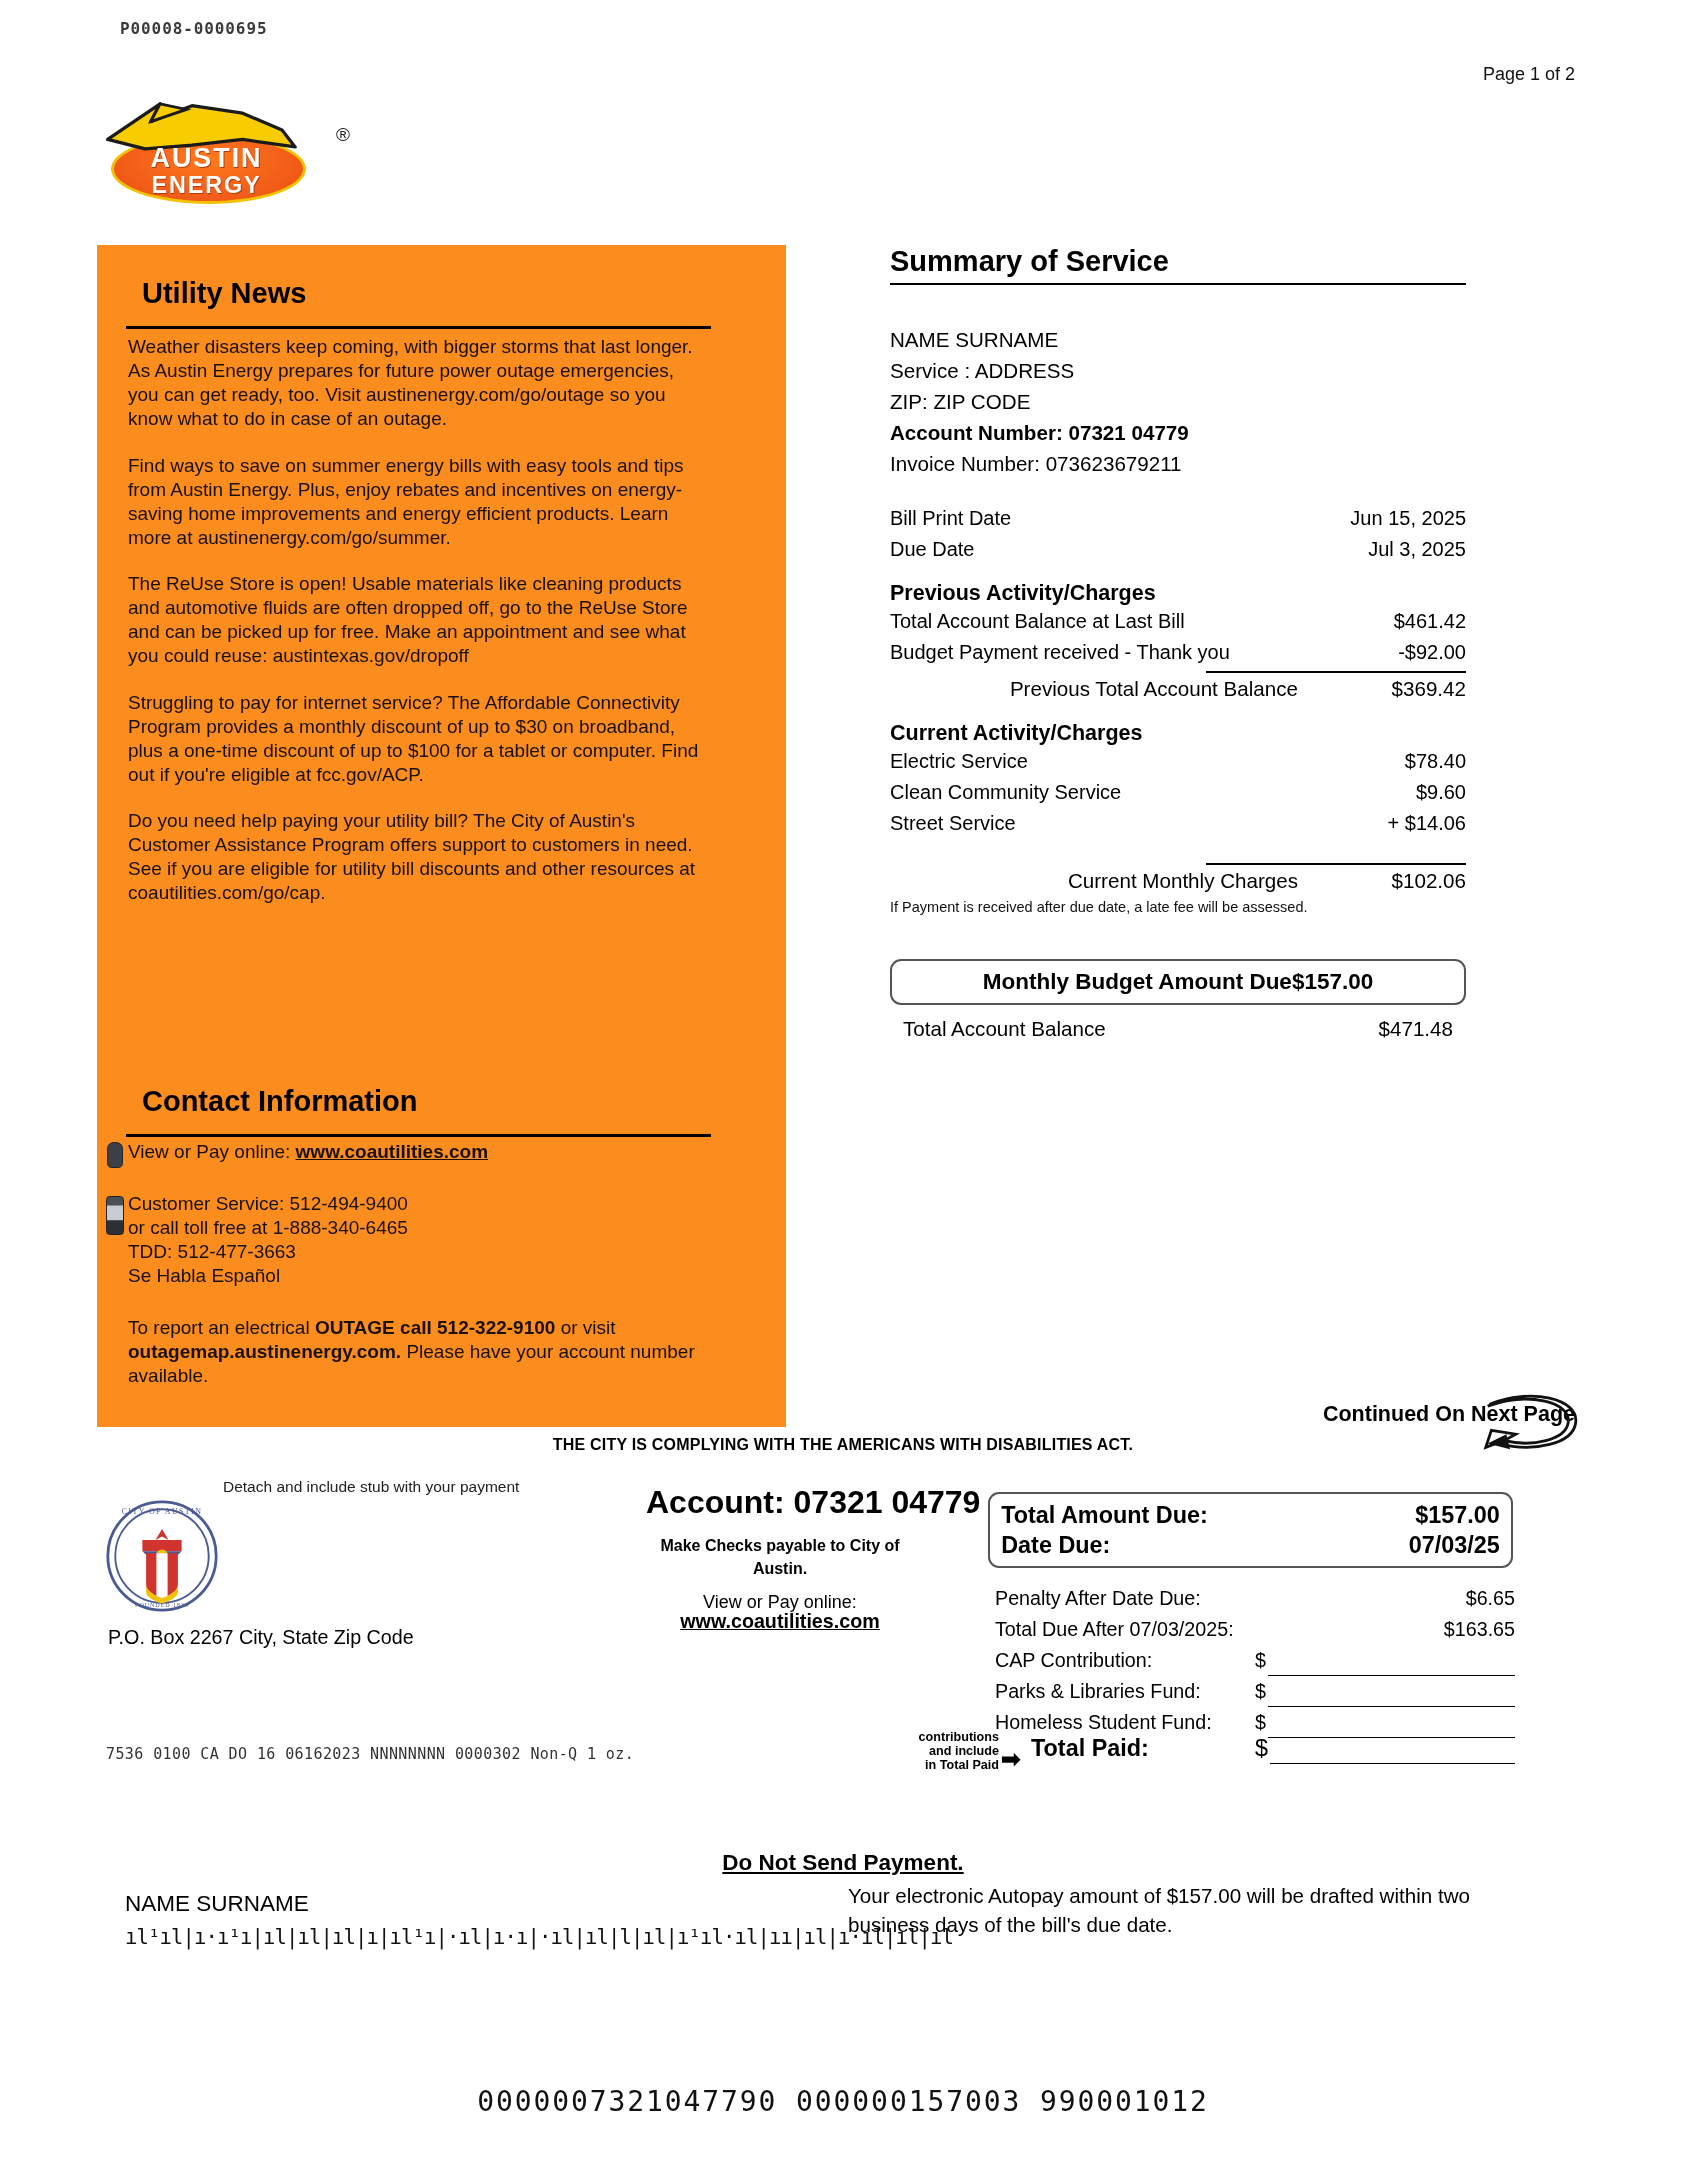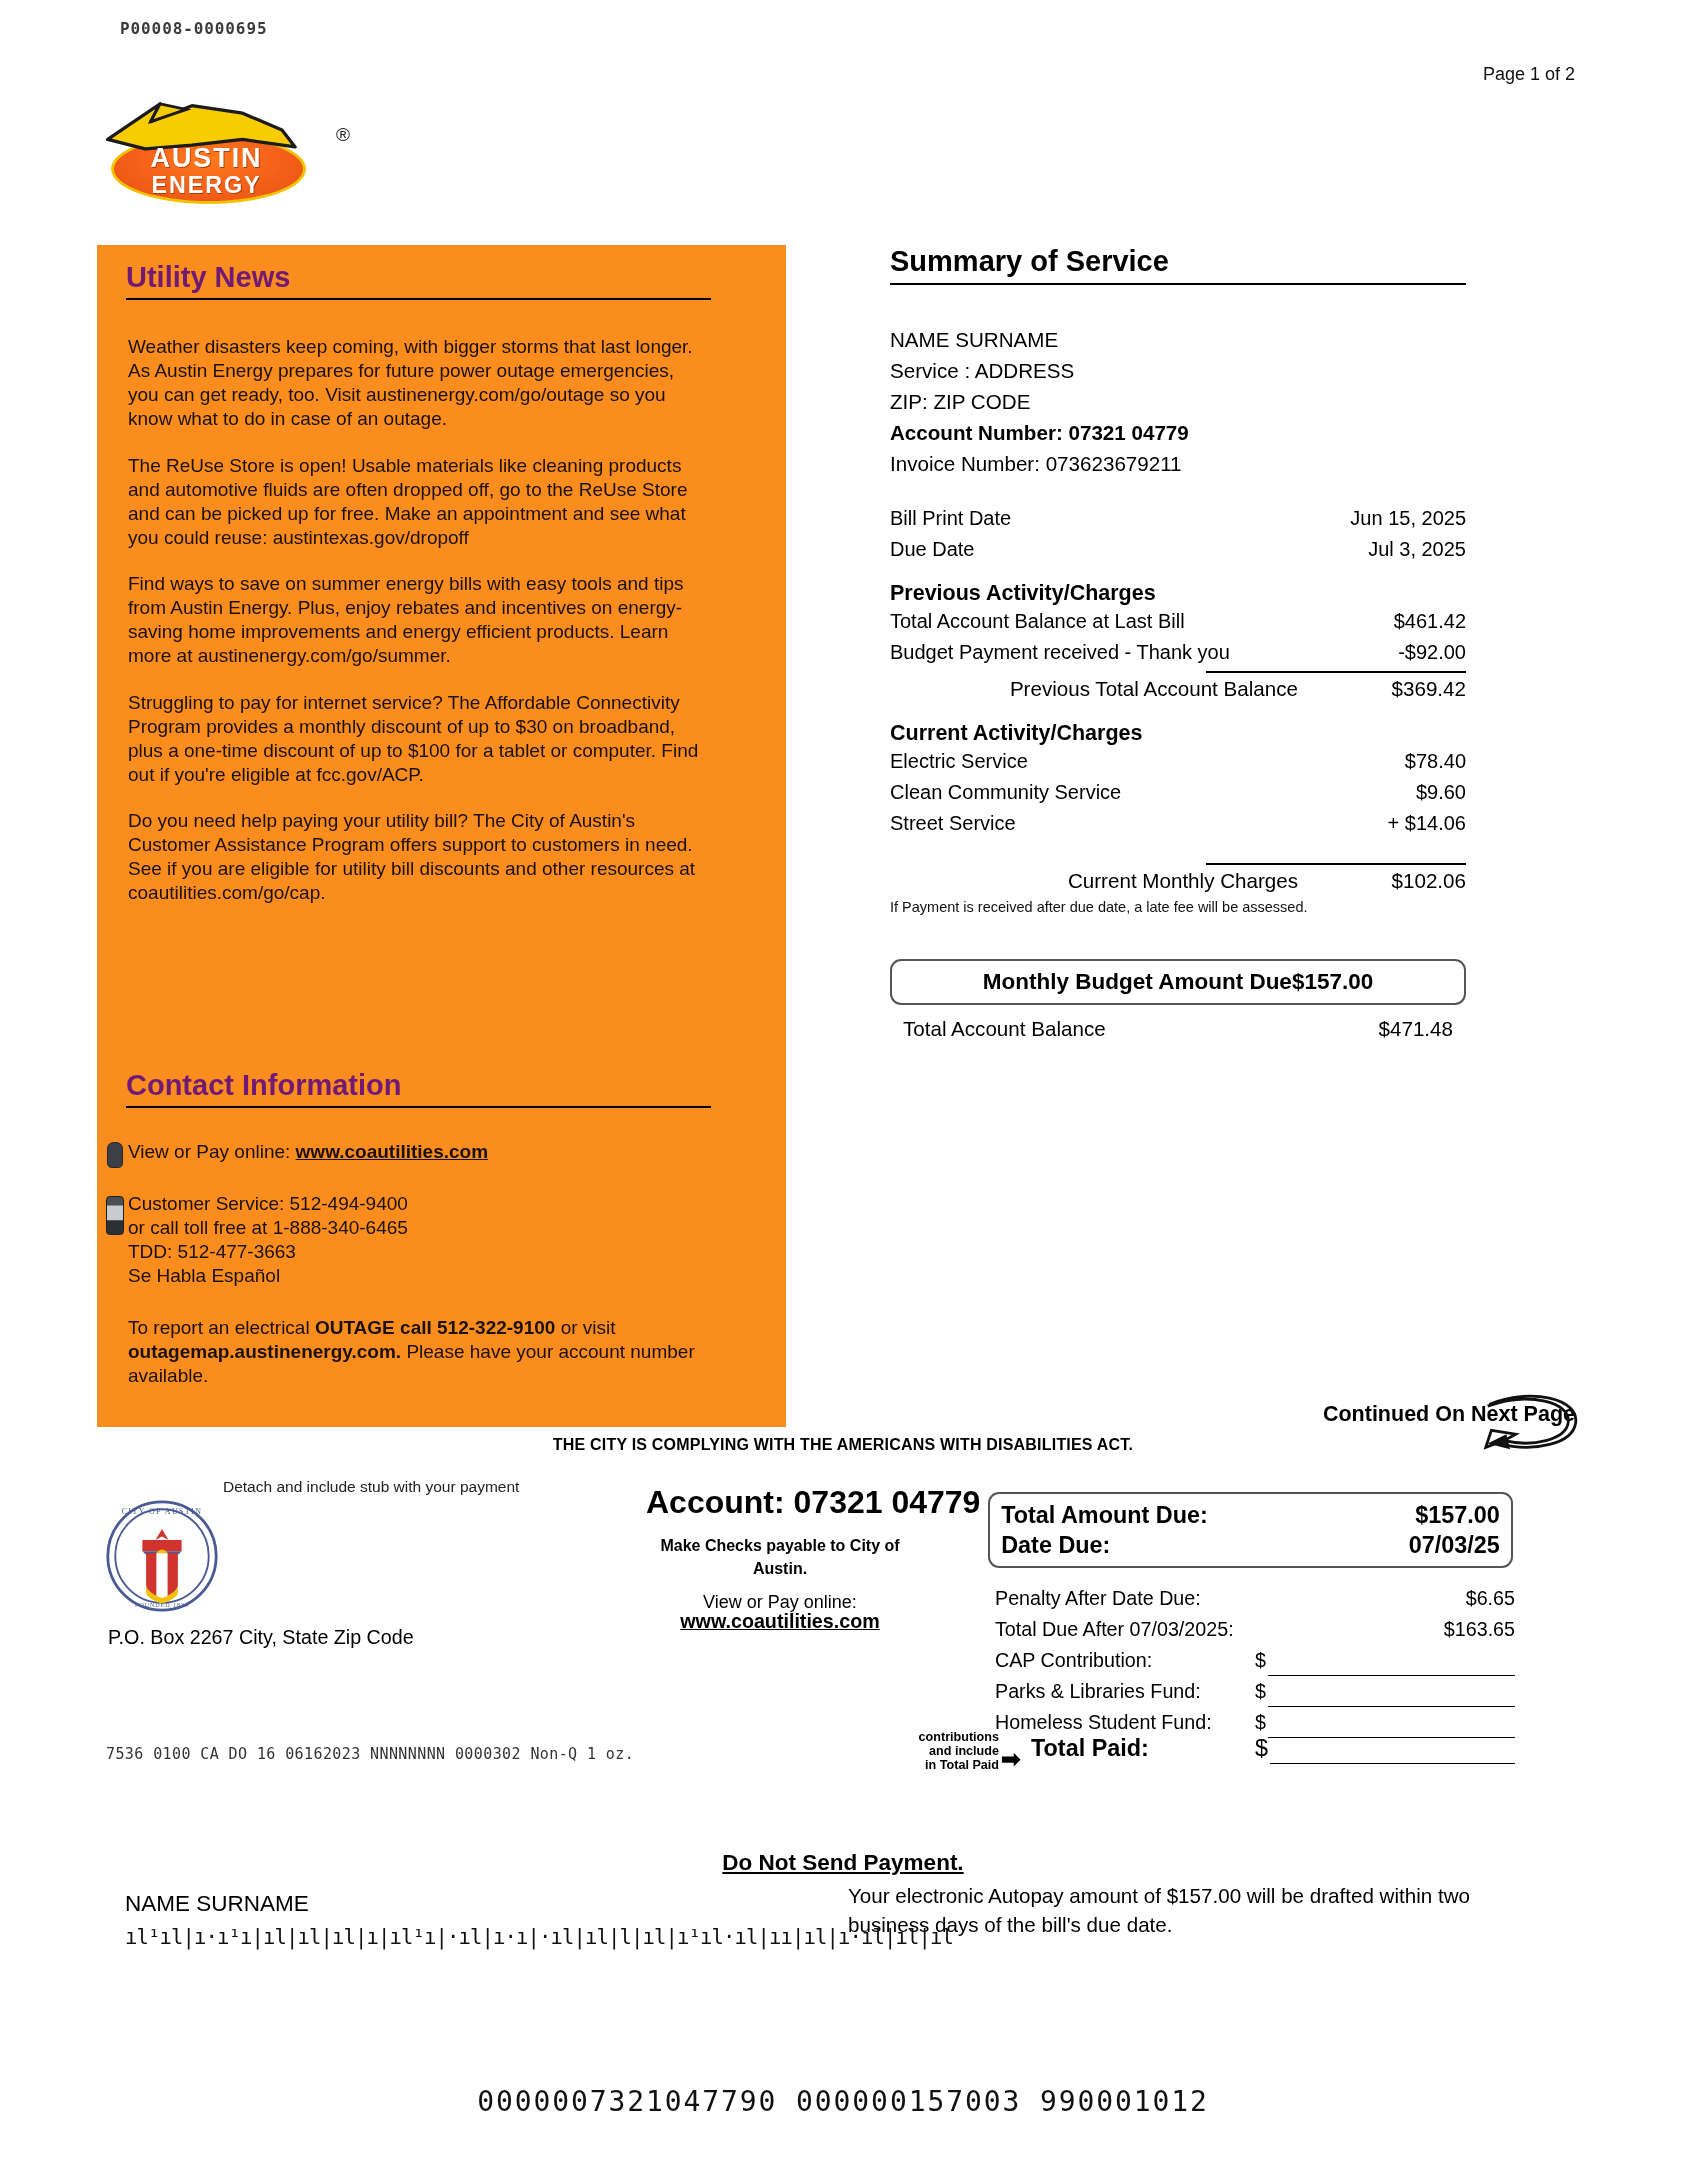--- a/index.html
+++ b/index.html
@@ -22,21 +22,21 @@
   #logo-bolt{position:absolute;left:7.5px;top:0px;width:210px;height:66px;}
   .logo-txt{position:absolute;width:100%;text-align:center;color:#fff;font-weight:700;
       font-family:"Liberation Sans",sans-serif;letter-spacing:1.9px;
       text-shadow:0.9px 0.9px 0 #b33c06;}
   #logo-austin{top:45px;font-size:27px;}
   #logo-energy{top:74px;font-size:23.4px;}
   #logo-reg{position:absolute;left:242px;top:26px;font-size:19px;color:#222;}
 
   
   #news-panel{left:97px;top:245px;width:689px;height:1182px;background:#FB8C1E;}
-  .panel-h{font-size:29px;font-weight:700;color:#701a75;margin:0;}
+  .panel-h{font-size:29px;font-weight:700;color:#000000;margin:16px;}
   .panel-rule{height:2.8px;background:#000;margin-top:3.7px;}
   #news-title-wrap{position:absolute;left:29px;top:16px;width:585px;}
   #news-body{position:absolute;left:31px;top:90px;width:581px;font-size:19px;line-height:24px;color:#1a1008;}
   #news-body p{margin:0 0 22.5px 0;}
   #contact-title-wrap{position:absolute;left:29px;top:824px;width:585px;}
   #contact-body{position:absolute;left:31px;top:895px;width:600px;font-size:19px;line-height:24px;color:#1a1008;}
   #contact-body p{margin:0 0 24px 0;}
   .ul{text-decoration:underline;font-weight:700;}
   .b{font-weight:700;}
   .ico-mouse{position:absolute;left:-20.6px;top:1.9px;width:14px;height:24px;background:#3c3f45;border-radius:6.6px 6.6px 4.7px 4.7px;border:0.9px solid #23262a;}
@@ -120,22 +120,22 @@
 
 <div class="abs" id="news-panel">
 
   <div id="news-title-wrap">
     <div class="panel-h">Utility News</div>
     <div class="panel-rule"></div>
   </div>
 
   <div id="news-body">
     <p>Weather disasters keep coming, with bigger storms that last longer. As Austin Energy prepares for future power outage emergencies, you can get ready, too. Visit austinenergy.com/go/outage so you know what to do in case of an outage.</p>
+    <p>Find ways to save on summer energy bills with easy tools and tips from Austin Energy. Plus, enjoy rebates and incentives on energy-saving home improvements and energy efficient products. Learn more at austinenergy.com/go/summer.</p>
     <p>The ReUse Store is open! Usable materials like cleaning products and automotive fluids are often dropped off, go to the ReUse Store and can be picked up for free. Make an appointment and see what you could reuse: austintexas.gov/dropoff</p>
-    <p>Find ways to save on summer energy bills with easy tools and tips from Austin Energy. Plus, enjoy rebates and incentives on energy-saving home improvements and energy efficient products. Learn more at austinenergy.com/go/summer.</p>
     <p>Struggling to pay for internet service? The Affordable Connectivity Program provides a monthly discount of up to $30 on broadband, plus a one-time discount of up to $100 for a tablet or computer. Find out if you're eligible at fcc.gov/ACP.</p>
     <p>Do you need help paying your utility bill? The City of Austin's Customer Assistance Program offers support to customers in need. See if you are eligible for utility bill discounts and other resources at coautilities.com/go/cap.</p>
   </div>
 
   <div id="contact-title-wrap">
     <div class="panel-h">Contact Information</div>
     <div class="panel-rule"></div>
   </div>
 
   <div id="contact-body">

